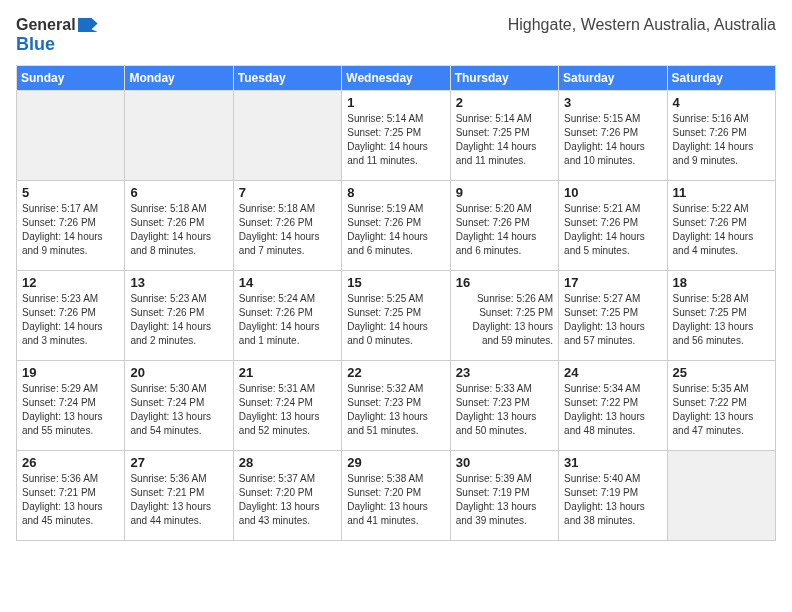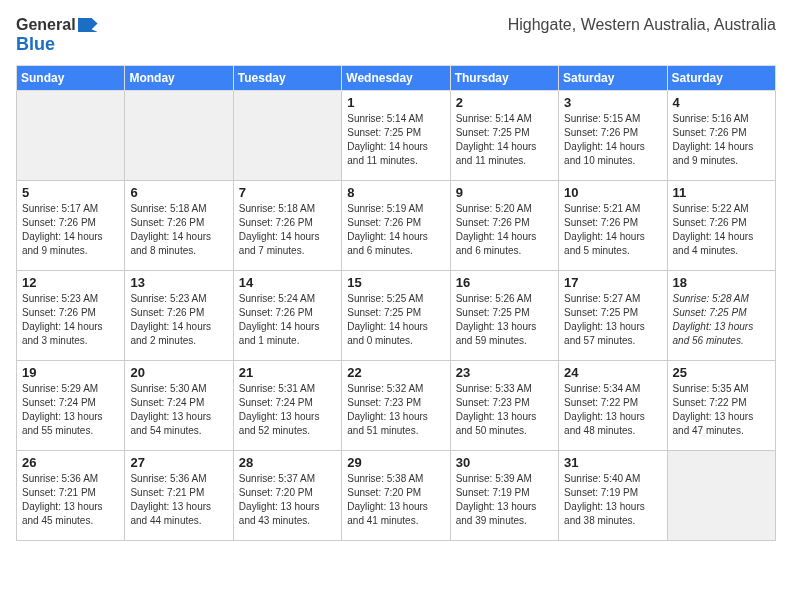--- a/index.html
+++ b/index.html
@@ -230,35 +230,35 @@
         </td>
         <td>
           <div class="day-num">15</div>
           <div class="cell-text" style="white-space: pre-line;">Sunrise: 5:25 AM
 Sunset: 7:25 PM
 Daylight: 14 hours
 and 0 minutes.</div>
         </td>
         <td>
           <div class="day-num">16</div>
-          <div class="cell-text" style="white-space: pre-line;">Sunrise: 5:26 AM
+          <div class="cell-text" style="white-space: pre-line; text-align: right;">Sunrise: 5:26 AM
 Sunset: 7:25 PM
 Daylight: 13 hours
 and 59 minutes.</div>
         </td>
         <td>
           <div class="day-num">17</div>
           <div class="cell-text" style="white-space: pre-line;">Sunrise: 5:27 AM
 Sunset: 7:25 PM
 Daylight: 13 hours
 and 57 minutes.</div>
         </td>
         <td>
           <div class="day-num">18</div>
-          <div class="cell-text" style="white-space: pre-line; font-style: italic;">Sunrise: 5:28 AM
+          <div class="cell-text" style="white-space: pre-line;">Sunrise: 5:28 AM
 Sunset: 7:25 PM
 Daylight: 13 hours
 and 56 minutes.</div>
         </td>
       </tr>
       <tr>
         <td>
           <div class="day-num">19</div>
           <div class="cell-text" style="white-space: pre-line;">Sunrise: 5:29 AM
 Sunset: 7:24 PM

